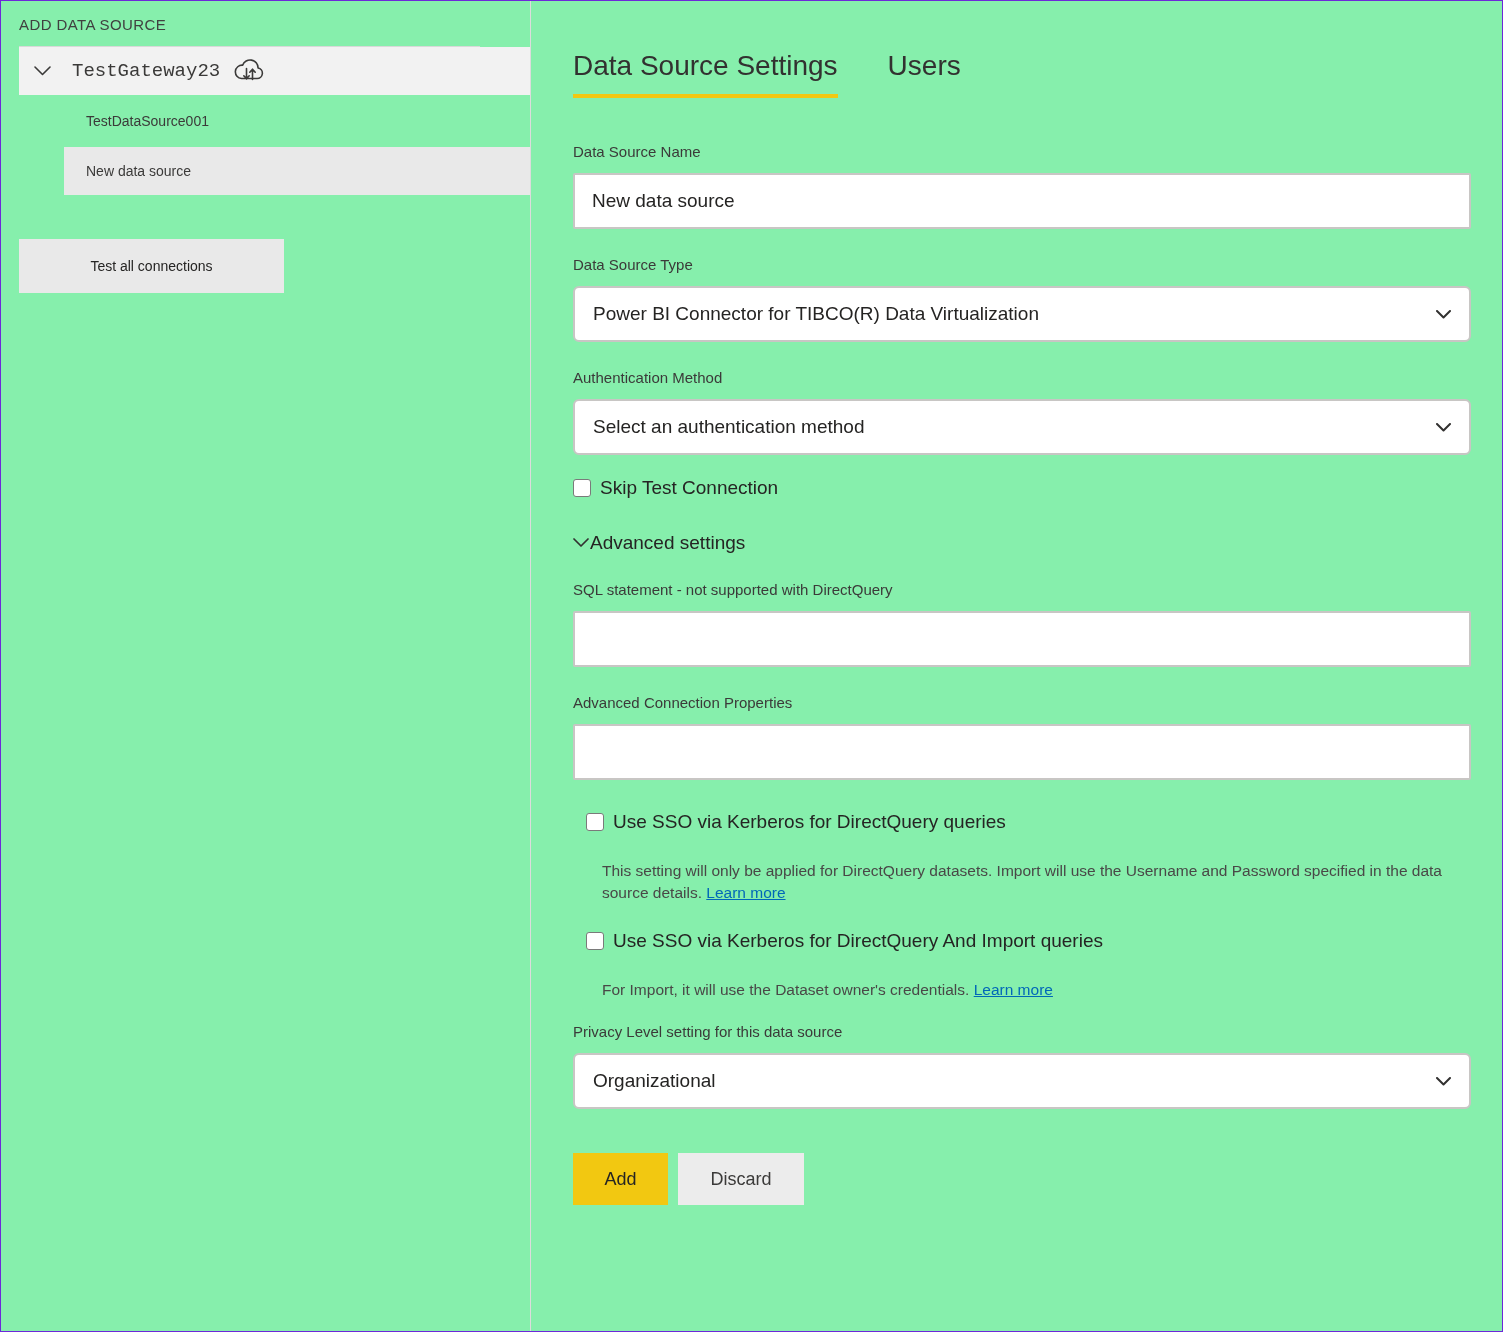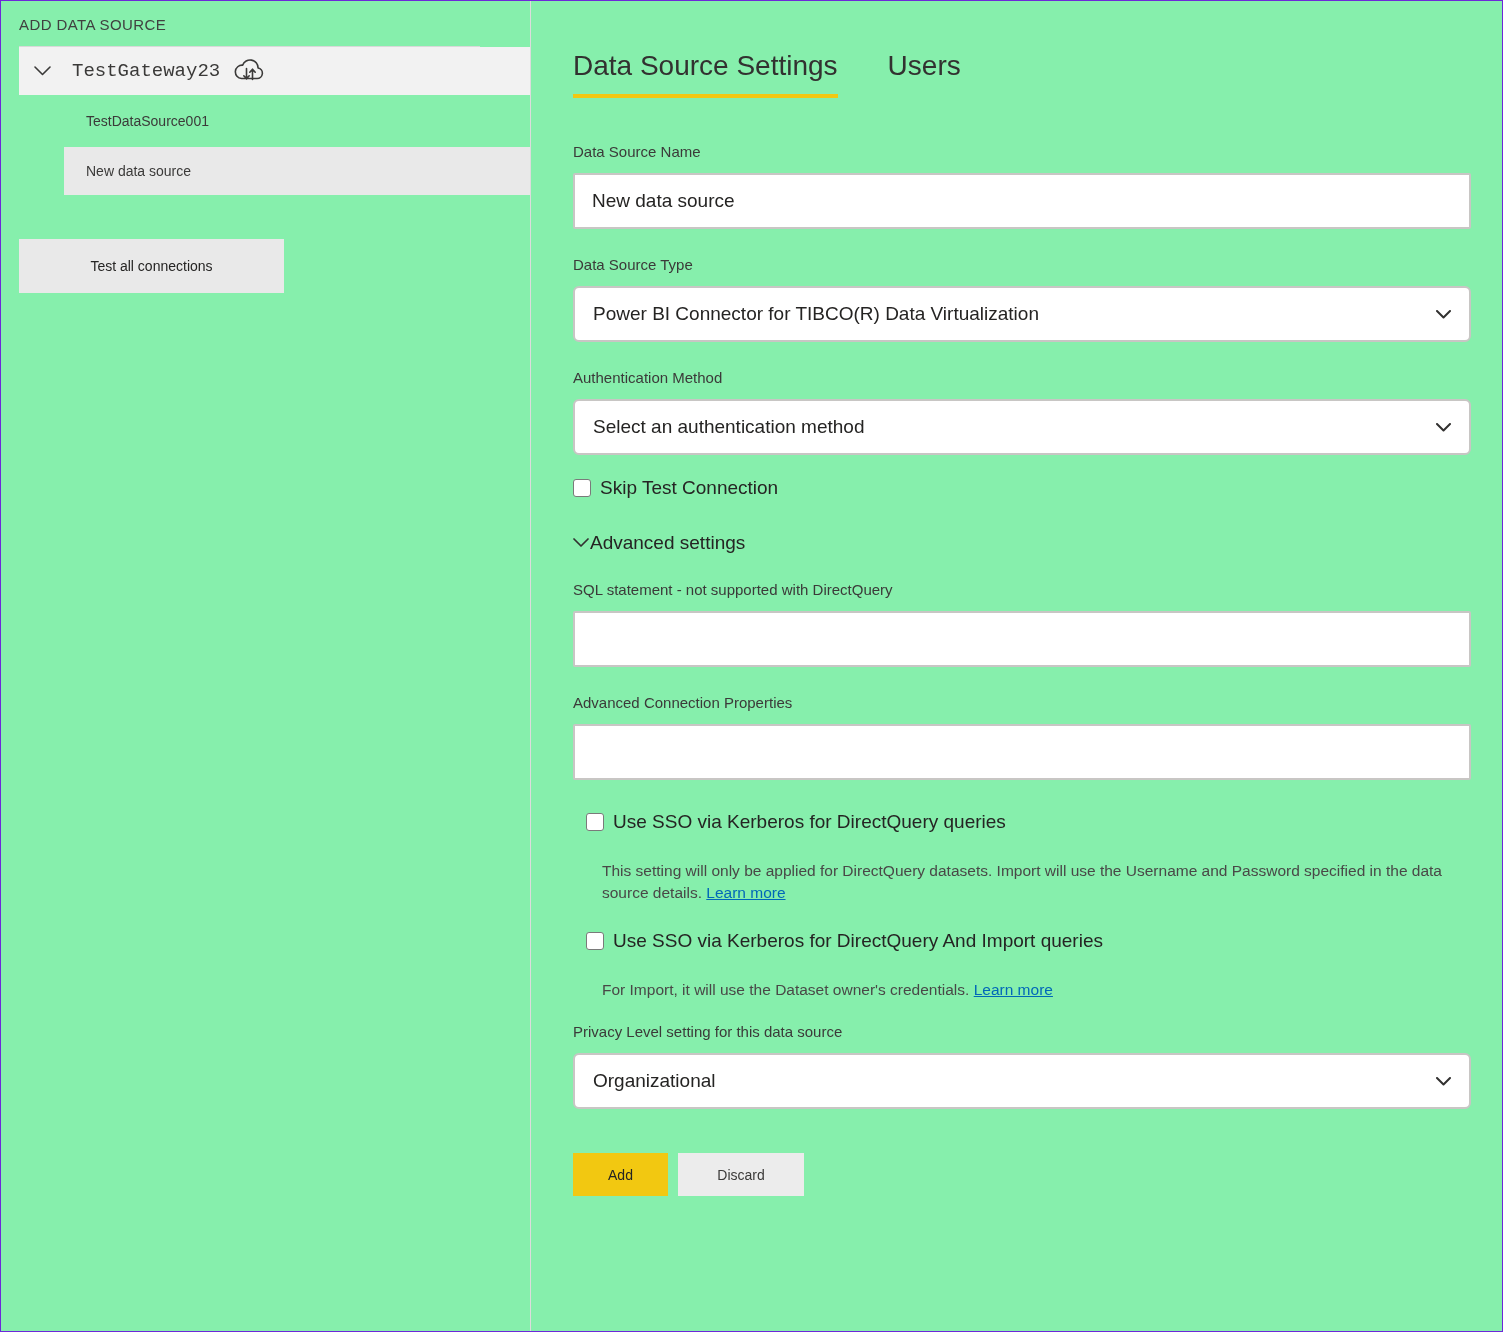--- a/index.html
+++ b/index.html
@@ -192,24 +192,24 @@
     cursor: pointer;
   }
   .form-field.privacy { margin-top: 22px; }
 
   .button-row {
     margin-top: 44px;
     display: flex;
     gap: 10px;
   }
   .btn {
-    height: 43px;
+    height: 52px;
     border: none;
     font-family: inherit;
-    font-size: 14px;
+    font-size: 18px;
     cursor: pointer;
   }
   .add-btn {
     width: 95px;
     background: #F2C811;
     color: #252423;
   }
   .discard-btn {
     width: 126px;
     background: #ececec;

